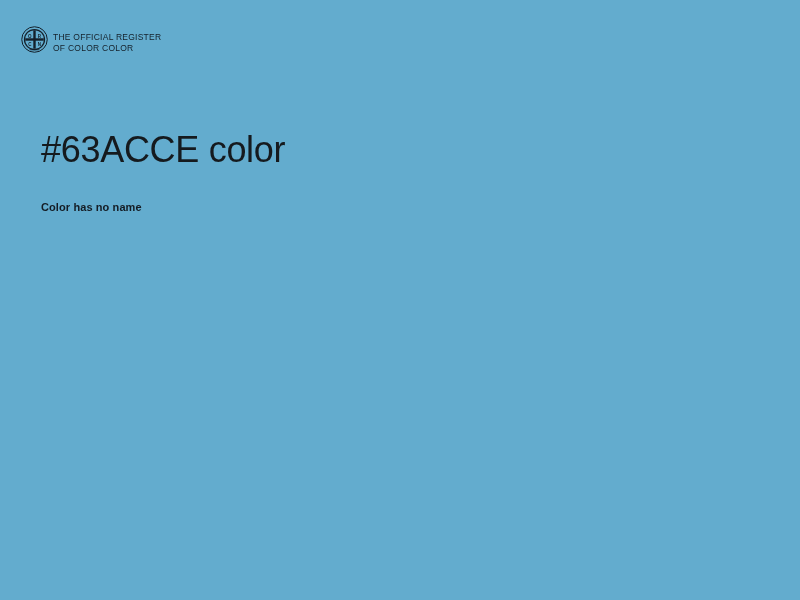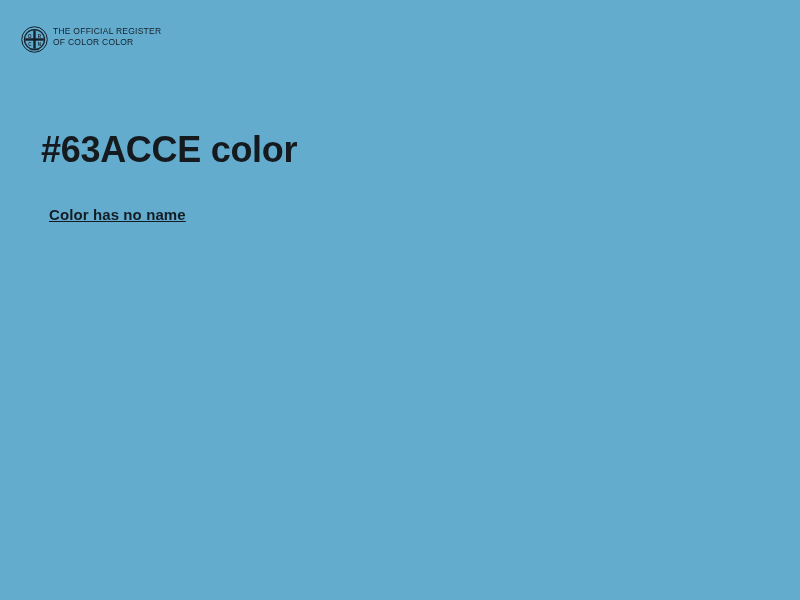--- a/index.html
+++ b/index.html
@@ -20,21 +20,21 @@
     background: #63ACCE;
     box-sizing: border-box;
   }
 
   
   .brand {
     position: absolute;
     left: 21px;
     top: 26px;
     display: flex;
-    align-items: flex-start;
+    align-items: flex-end;
     gap: 5px;
   }
   .brand-seal {
     width: 27px;
     height: 27px;
     flex: 0 0 27px;
     display: block;
   }
   .brand-text {
     display: block;
@@ -54,34 +54,33 @@
     position: absolute;
     left: 41px;
     top: 128px;
     width: 700px;
   }
   .color-title {
     margin: 0;
     color: #151A1E;
     font-size: 36px;
     line-height: 44px;
-    font-weight: bold;
+    font-weight: normal;
     letter-spacing: -0.3px;
     white-space: nowrap;
   }
   .color-name {
-    margin: 8px;
+    margin: 0;
     padding-top: 29px;
     color: #141C24;
-    font-size: 15px;
+    font-size: 11px;
     line-height: 12px;
     font-weight: bold;
     letter-spacing: 0.1px;
     white-space: nowrap;
-    text-decoration: underline;
   }
 </style>
 </head>
 <body>
 
 <div class="page">
 
   <div class="brand">
     <span class="brand-seal">
       <svg viewBox="0 0 54 54" width="27" height="27" aria-hidden="true">

